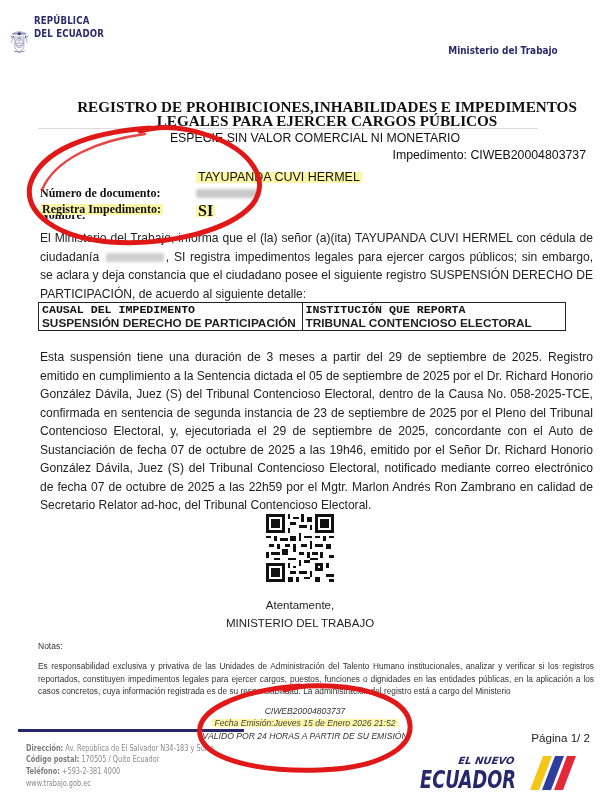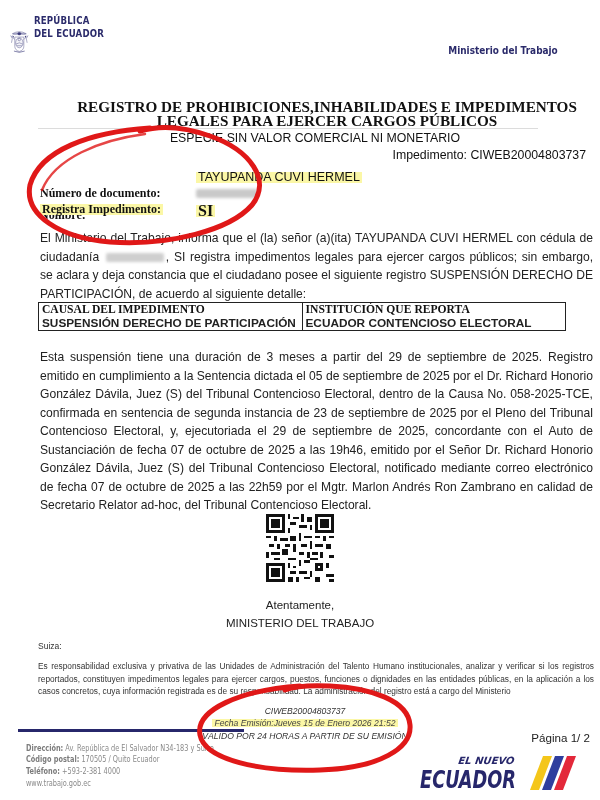--- a/index.html
+++ b/index.html
@@ -26,21 +26,21 @@
   .hl { background: linear-gradient(180deg, rgba(255,255,255,0) 15%, #fbf7a6 15%, #fbf7a6 90%, rgba(255,255,255,0) 90%); padding: 0 2px; }
   .blur { display: inline-block; width: 62px; height: 9px; background: #c9c9c9; filter: blur(1.8px); border-radius: 2px; vertical-align: middle; }
   .blur-inline { display: inline-block; width: 58px; height: 9px; background: #cfcfcf; filter: blur(1.8px); border-radius: 2px; vertical-align: middle; margin: 0 2px; }
 
   
   .para { position: absolute; left: 40px; width: 553px; font-size: 12.1px; line-height: 18.5px; color: #222; text-align: justify; }
 
   
   .imp-table { position: absolute; left: 38px; top: 302px; width: 528px; border-collapse: collapse; }
   .imp-table td { border: 1px solid #222; padding: 0 3px; vertical-align: top; width: 50%; }
-  .th-cell { font-family: Liberation Serif, serif; font-weight: bold; font-size: 11.6px; line-height: 13px; display: block; color: #111; }
+  .th-cell { font-family: Liberation Mono, monospace; font-weight: bold; font-size: 11.6px; line-height: 13px; display: block; color: #111; }
   .td-cell { font-size: 11.8px; line-height: 14px; display: block; color: #222; font-weight: bold; }
 
   
   .qr { position: absolute; left: 266px; top: 514px; width: 68px; height: 68px; }
 
   .atentamente { position: absolute; left: 0; width: 600px; top: 599px; text-align: center; font-size: 11.5px; color: #222; }
   .ministerio-firma { position: absolute; left: 0; width: 600px; top: 617px; text-align: center; font-size: 11.5px; color: #222; }
 
   .notas-label { position: absolute; left: 38px; top: 641px; font-size: 8.5px; color: #333; }
   .notas-text { position: absolute; left: 38px; top: 660px; width: 556px; font-size: 8.3px; line-height: 12.6px; color: #333; text-align: justify; }
@@ -125,21 +125,21 @@
 
   <table class="imp-table">
     <tbody>
         <tr>
       <td>
         <span class="th-cell">CAUSAL DEL IMPEDIMENTO</span>
         <span class="td-cell">SUSPENSIÓN DERECHO DE PARTICIPACIÓN</span>
       </td>
       <td>
         <span class="th-cell">INSTITUCIÓN QUE REPORTA</span>
-        <span class="td-cell">ECUADOR CONTENCIOSO ELECTORAL</span>
+        <span class="td-cell">TRIBUNAL CONTENCIOSO ELECTORAL</span>
       </td>
     </tr>
     </tbody>
     </table>
 
   <div class="para" style="top:348px;">Esta suspensión tiene una duración de 3 meses a partir del 29 de septiembre de 2025. Registro emitido en cumplimiento a la Sentencia dictada el 05 de septiembre de 2025 por el Dr. Richard Honorio González Dávila, Juez (S) del Tribunal Contencioso Electoral, dentro de la Causa No. 058-2025-TCE, confirmada en sentencia de segunda instancia de 23 de septiembre de 2025 por el Pleno del Tribunal Contencioso Electoral, y, ejecutoriada el 29 de septiembre de 2025, concordante con el Auto de Sustanciación de fecha 07 de octubre de 2025 a las 19h46, emitido por el Señor Dr. Richard Honorio González Dávila, Juez (S) del Tribunal Contencioso Electoral, notificado mediante correo electrónico de fecha 07 de octubre de 2025 a las 22h59 por el Mgtr. Marlon Andrés Ron Zambrano en calidad de Secretario Relator ad-hoc, del Tribunal Contencioso Electoral.</div>
 
   <svg class="qr" viewBox="0 0 25 25" shape-rendering="crispEdges">
     <rect width="25" height="25" fill="#fff"></rect>
     <g fill="#111">
@@ -205,21 +205,21 @@
         <rect x="14" y="23" width="2" height="1"></rect>
         <rect x="18" y="23" width="2" height="2"></rect>
         <rect x="22" y="22" width="3" height="1"></rect>
         <rect x="23" y="24" width="2" height="1"></rect>
     </g>
   </svg>
 
   <div class="atentamente">Atentamente,</div>
   <div class="ministerio-firma">MINISTERIO DEL TRABAJO</div>
 
-  <div class="notas-label">Suiza:</div>
+  <div class="notas-label">Notas:</div>
   <div class="notas-text">Es responsabilidad exclusiva y privativa de las Unidades de Administración del Talento Humano institucionales, analizar y verificar si los registros reportados, constituyen impedimentos legales para ejercer cargos, puestos, funciones o dignidades en las entidades públicas, en la aplicación a los casos concretos, cuya información registrada es de su responsabilidad. La administración del registro está a cargo del Ministerio</div>
 
   <div class="cert-code">CIWEB20004803737</div>
   <div class="fecha">
     <span class="hl">Fecha Emisión:Jueves 15 de Enero 2026 21:52</span>
   </div>
   <div class="valido">VÁLIDO POR 24 HORAS A PARTIR DE SU EMISIÓN</div>
 
   <div class="footer-rule"></div>
 

